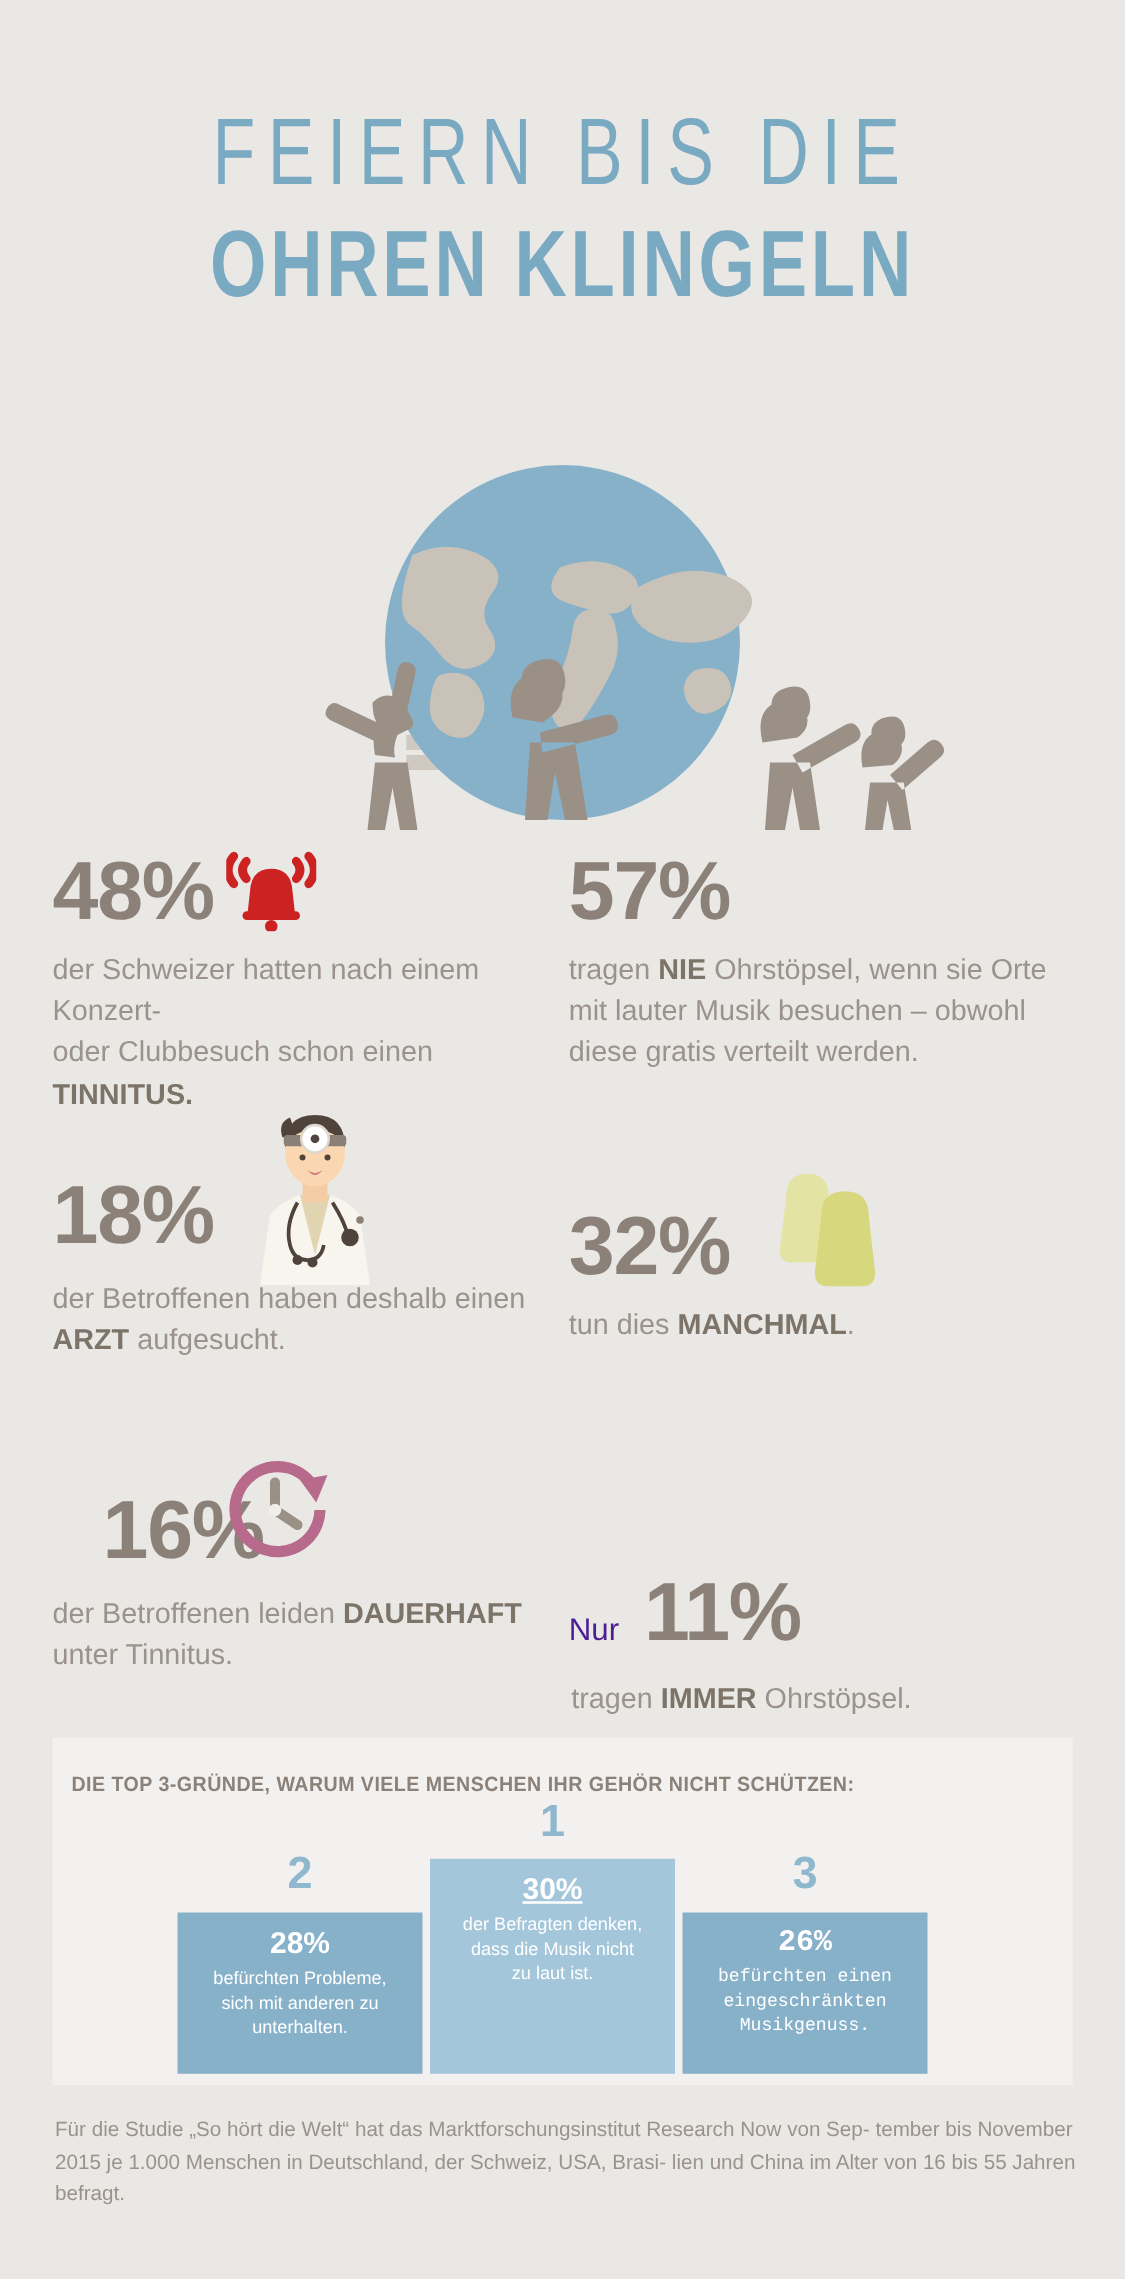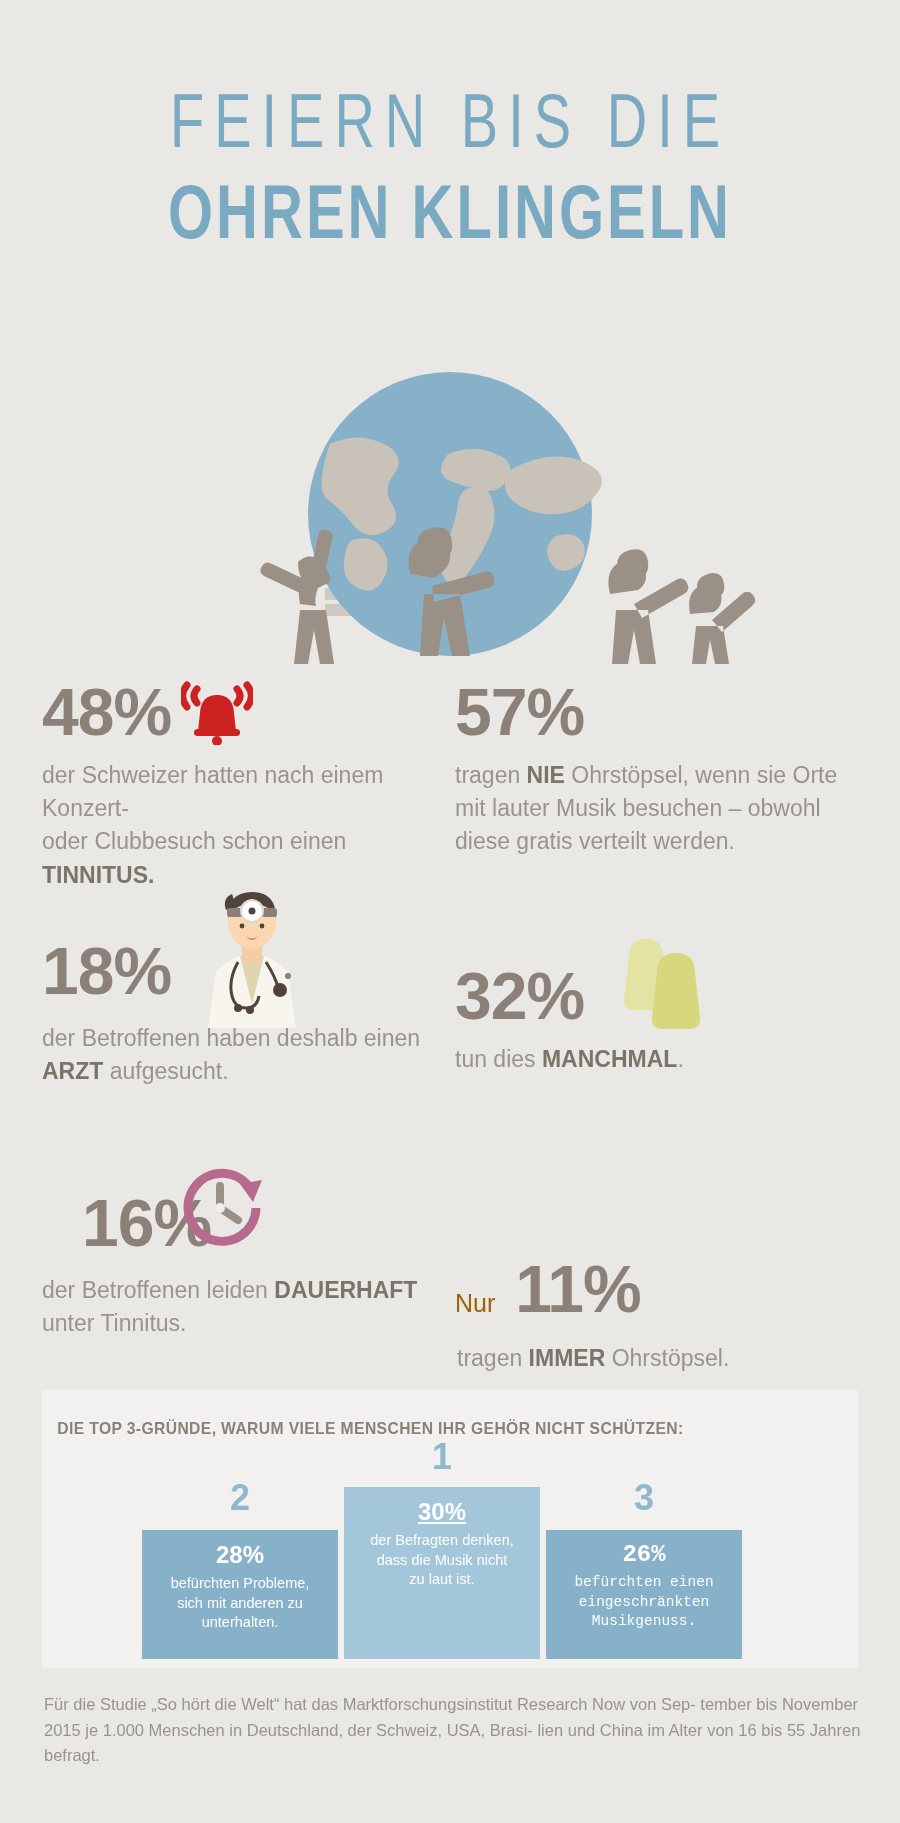--- a/index.html
+++ b/index.html
@@ -32,21 +32,21 @@
 
   
   .stats { position:relative; width:741px; }
   .stat { position:absolute; }
   .stat .num {
     font-size:66px; font-weight:bold; color:#8b8178;
     line-height:1; display:inline-block; vertical-align:bottom;
     letter-spacing:-1px;
   }
   .stat .pre {
-    font-size:25px; color:#a16207; display:inline-block;
+    font-size:25px; color:#4c1d95; display:inline-block;
     vertical-align:baseline; margin-right:10px; font-weight:normal;
   }
   .stat .desc {
     font-size:23px; line-height:1.45; color:#9b938b;
     margin-top:14px; font-weight:normal;
   }
   .stat .desc b { color:#7d7469; font-weight:bold; }
   .numrow { display:flex; align-items:flex-end; gap:10px; }
   .icon-slot { display:flex; align-items:flex-end; }
 

